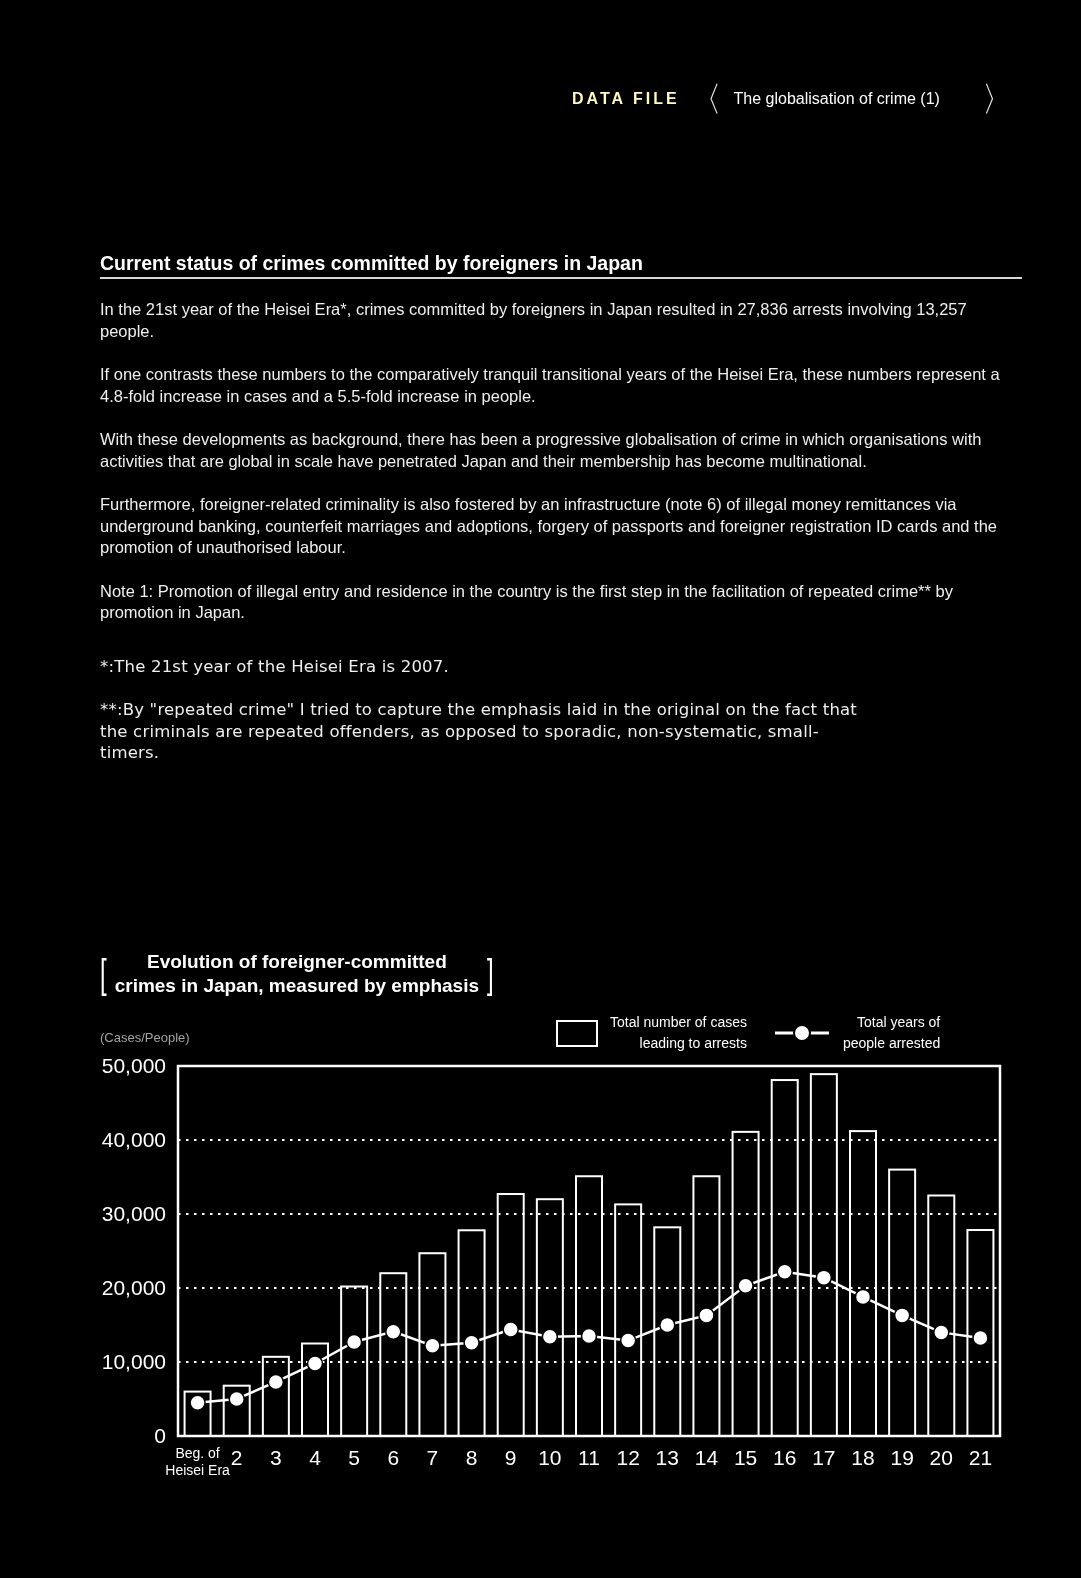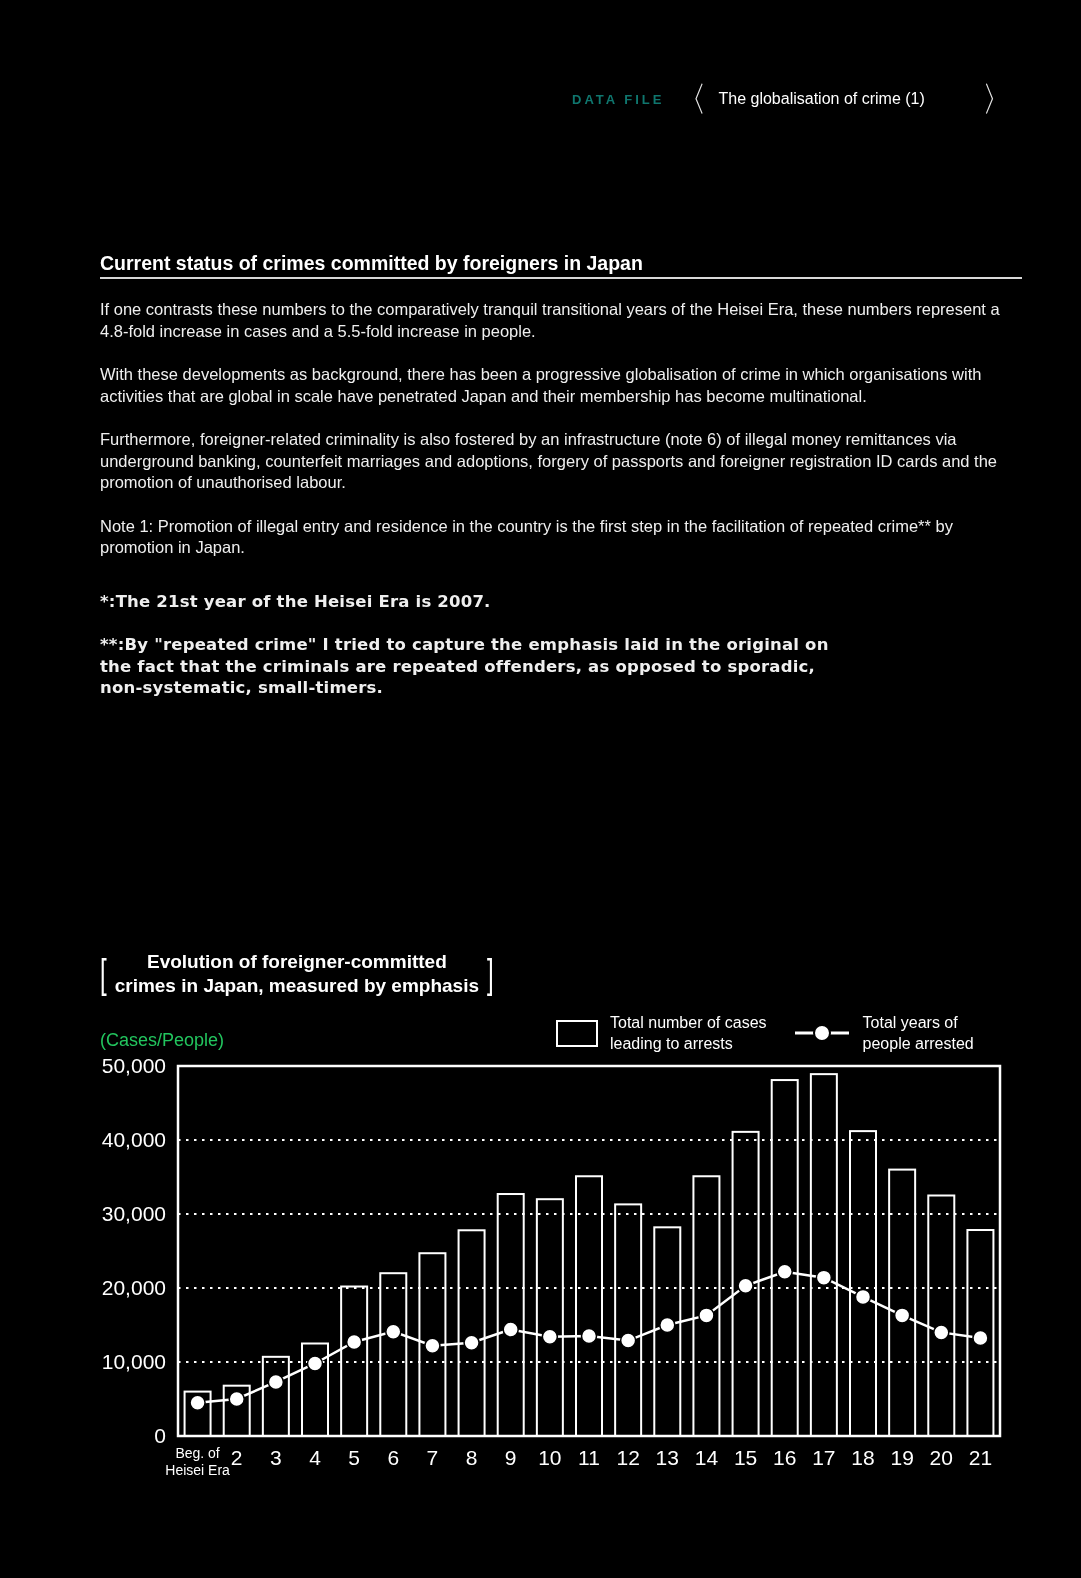--- a/index.html
+++ b/index.html
@@ -3,65 +3,66 @@
 <meta charset="utf-8">
 <style>
   html,body{margin:0;padding:0;}
   body{
     width:1081px;height:1578px;position:relative;overflow:hidden;
     background:#000;color:#f2f2f2;
     font-family:"Liberation Sans",sans-serif;
   }
   
   .header{position:absolute;top:84px;left:572px;width:440px;display:flex;align-items:center;gap:12px;}
-  .datafile{color:#0f766e;font-size:13px;letter-spacing:3px;font-weight:600;}
+  .datafile{color:#fef9c3;font-size:16px;letter-spacing:3px;font-weight:600;}
   .chev{color:#e8e8e8;font-size:30px;font-weight:300;line-height:1;transform:scaleY(1.15);display:inline-block;}
   .head-title{color:#fff;font-size:16px;white-space:nowrap;}
   .header .spacer{flex:1;}
   
   .article{position:absolute;top:252px;left:100px;width:922px;}
   .article h1{
     font-size:19.5px;font-weight:700;color:#fff;margin:0 0 20px 0;
     padding-bottom:2px;border-bottom:2px solid #d8d8d8;
   }
   .article p{font-size:16.5px;line-height:21.5px;margin:0 0 22px 0;color:#efefef;}
   .footnotes{margin-top:32px;}
   .hand{
-    font-size:14.5px;font-weight:700;line-height:20px;letter-spacing:0.2px;
+    font-size:14.5px;font-weight:400;line-height:20px;letter-spacing:0.2px;
     margin:0 0 26px 0;color:#fff;max-width:760px;
     font-family:"DejaVu Sans",sans-serif;
   }
   
   .chart-header{position:absolute;top:950px;left:100px;display:flex;align-items:center;gap:8px;}
   .bracket{font-size:24px;font-weight:400;color:#fff;display:inline-block;transform:scaleY(1.7);}
   .chart-title{font-size:19px;font-weight:700;color:#fff;text-align:center;line-height:24px;}
   
   .legend{position:absolute;top:1012px;left:556px;width:460px;display:flex;align-items:center;gap:26px;}
   .legend-item{display:flex;align-items:center;gap:12px;}
   .legend-swatch{width:38px;height:23px;border:2px solid #fff;background:#000;flex:0 0 auto;}
-  .legend-label{font-size:16px;line-height:21px;color:#fff;text-align:left;}
-  .unit-label{position:absolute;top:1030px;left:100px;font-size:18px;color:#22c55e;}
+  .legend-label{font-size:14px;line-height:21px;color:#fff;text-align:right;}
+  .unit-label{position:absolute;top:1030px;left:100px;font-size:13px;color:#a3a3a3;}
   .chart-wrap{position:absolute;top:1052px;left:84px;width:940px;height:480px;}
   svg text{fill:#fff;font-family:"Liberation Sans",sans-serif;}
   .tick{font-size:21px;}
   .xsmall{font-size:14px;}
 </style>
 </head>
 <body>
 
 <div class="header">
   <span class="datafile">DATA FILE</span>
   <span class="chev">〈</span>
   <span class="head-title">The globalisation of crime (1)</span>
   <span class="spacer"></span>
   <span class="chev">〉</span>
 </div>
 
 <div class="article">
   <h1>Current status of crimes committed by foreigners in Japan</h1>
+  <p>In the 21st year of the Heisei Era*, crimes committed by foreigners in Japan resulted in 27,836 arrests involving 13,257 people.</p>
   <p>If one contrasts these numbers to the comparatively tranquil transitional years of the Heisei Era, these numbers represent a 4.8-fold increase in cases and a 5.5-fold increase in people.</p>
   <p>With these developments as background, there has been a progressive globalisation of crime in which organisations with activities that are global in scale have penetrated Japan and their membership has become multinational.</p>
   <p>Furthermore, foreigner-related criminality is also fostered by an infrastructure (note 6) of illegal money remittances via underground banking, counterfeit marriages and adoptions, forgery of passports and foreigner registration ID cards and the promotion of unauthorised labour.</p>
   <p>Note 1: Promotion of illegal entry and residence in the country is the first step in the facilitation of repeated crime** by promotion in Japan.</p>
   <div class="footnotes">
     <p class="hand">*:The 21st year of the Heisei Era is 2007.</p>
     <p class="hand">**:By "repeated crime" I tried to capture the emphasis laid in the original on the fact that the criminals are repeated offenders, as opposed to sporadic, non-systematic, small-timers.</p>
   </div>
 </div>
 

